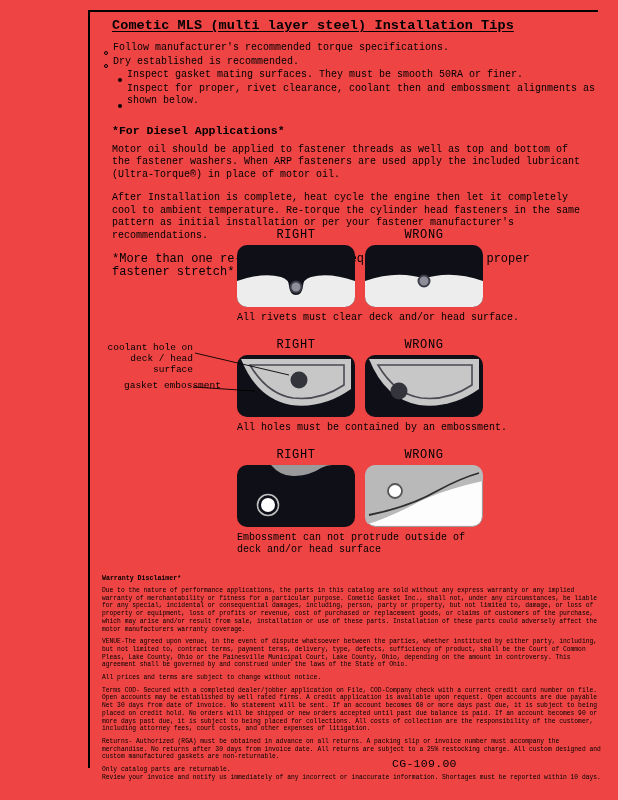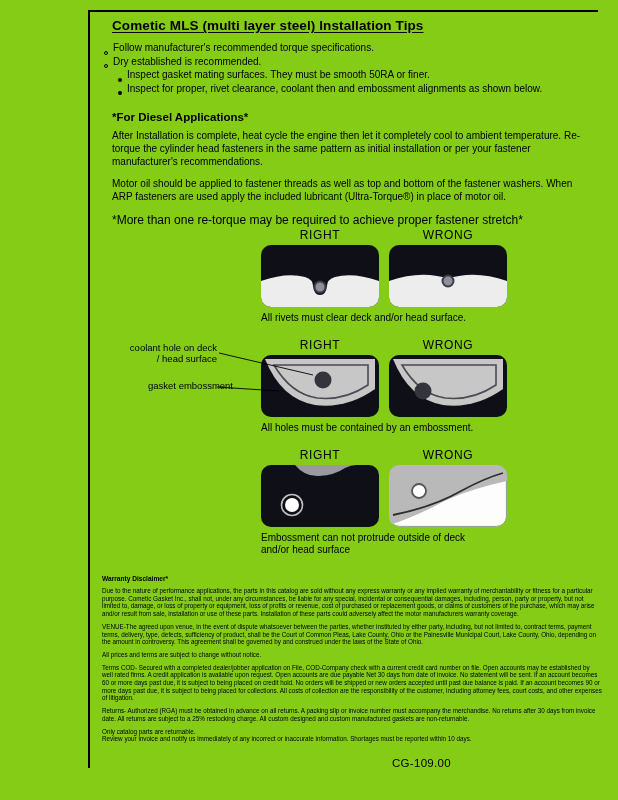--- a/index.html
+++ b/index.html
@@ -1,19 +1,19 @@
 <!DOCTYPE html>
 <html><head>
 <meta charset="utf-8">
 <style>
   * { margin:0; padding:0; box-sizing:border-box; }
   html,body { background:#ffffff; }
   .page {
-    position:relative; width:618px; height:800px; background:#84cc16;
-    font-family:Liberation Sans, sans-serif; color:#000; overflow:hidden;
+    position:relative; width:618px; height:800px; background:#ef4444;
+    font-family:Liberation Mono, monospace; color:#000; overflow:hidden;
   }
   .frame-top  { position:absolute; left:88px; top:10px; width:510px; height:2px; background:#000; }
   .frame-left { position:absolute; left:88px; top:10px; width:2px; height:758px; background:#000; }
 
   .content-top { position:absolute; left:102px; top:18px; width:502px; }
   .doc-title {
     font-size:13.5px; font-weight:bold; text-decoration:underline;
     text-underline-offset:2px; margin:0 0 9px 10px; letter-spacing:0.1px;
   }
   .tip-row { display:flex; align-items:flex-end; margin-left:2px; margin-bottom:1px; }
@@ -21,21 +21,21 @@
   .b-open, .b-fill { flex:0 0 auto; width:4px; height:4px; border-radius:50%; margin:4px 5px 0 0; }
   .b-open { border:1px solid #000; }
   .b-fill { background:#000; }
   .tip-sub { margin-left:16px; }
 
   .diesel-head { font-size:11.5px; font-weight:bold; margin:16px 0 7px 10px; }
   .para { font-size:10px; line-height:12.8px; margin:0 0 10px 10px; width:480px; }
   .note { font-size:12px; line-height:12.8px; margin:2px 0 0 10px; width:480px; }
 
   .diagrams { position:absolute; left:237px; top:228px; width:246px; }
-  .d-row { position:relative; width:292px; margin-bottom:14px;margin-left:24px; }
+  .d-row { position:relative; width:292px; margin-bottom:14px; }
   .d-heads { display:flex; gap:10px; height:17px; }
   .d-head { width:118px; text-align:center; font-size:12px; letter-spacing:0.6px; }
   .d-imgs { display:flex; gap:10px; }
   .d-img { width:118px; height:62px; }
   .d-img svg { display:block; width:118px; height:62px; border-radius:10px; overflow:hidden; }
   .d-cap { font-size:10px; line-height:12px; margin-top:5px; }
   .d-cap.narrow { width:232px; }
 
   .annot { position:absolute; font-size:9.5px; line-height:11px; }
   .annot-1 { left:-132px; top:4px; width:88px; text-align:right; }
@@ -71,22 +71,22 @@
     <div class="tip-row tip-sub">
       <span class="b-fill"></span>
       <span class="txt">Inspect gasket mating surfaces.  They must be smooth 50RA or finer.</span>
     </div>
     <div class="tip-row tip-sub">
       <span class="b-fill"></span>
       <span class="txt">Inspect for proper, rivet clearance, coolant then and embossment alignments as shown below.</span>
     </div>
 
     <div class="diesel-head">*For Diesel Applications*</div>
+    <p class="para">Motor oil should be applied to fastener threads as well as top and bottom of the fastener washers. When ARP fasteners are used apply the included lubricant (Ultra-Torque®) in place of motor oil.</p>
     <p class="para">After Installation is complete, heat cycle the engine then let it completely cool to ambient temperature. Re-torque the cylinder head fasteners in the same pattern as initial installation or per your fastener manufacturer's recommendations.</p>
-    <p class="para">Motor oil should be applied to fastener threads as well as top and bottom of the fastener washers. When ARP fasteners are used apply the included lubricant (Ultra-Torque®) in place of motor oil.</p>
     <p class="note">*More than one re-torque may be required to achieve proper fastener stretch*</p>
   </div>
 
   <div class="diagrams">
 
     <div class="d-row">
       <div class="d-heads">
         <div class="d-head">RIGHT</div>
         <div class="d-head">WRONG</div>
       </div>

